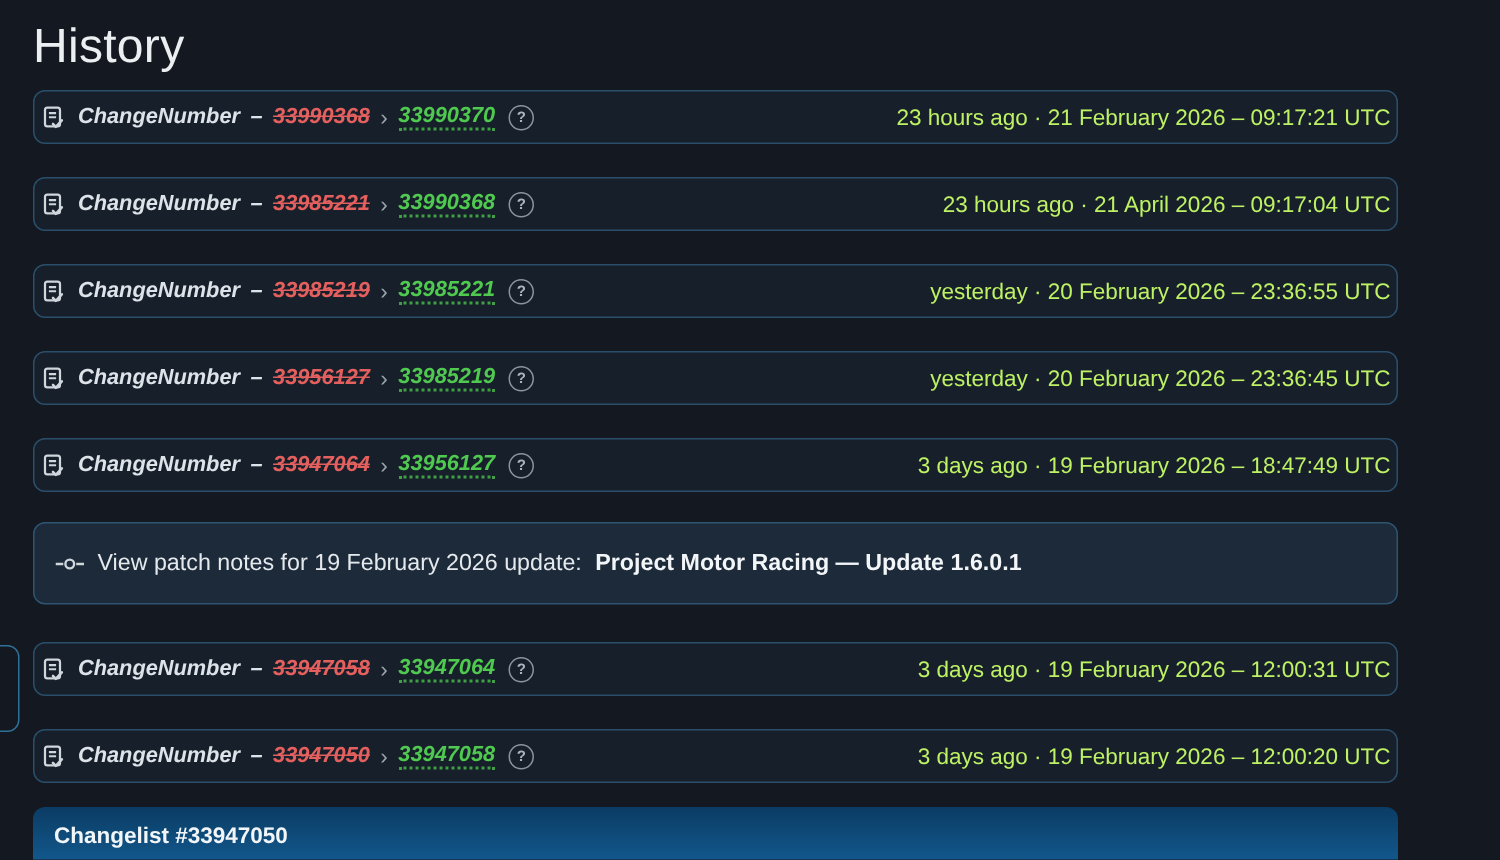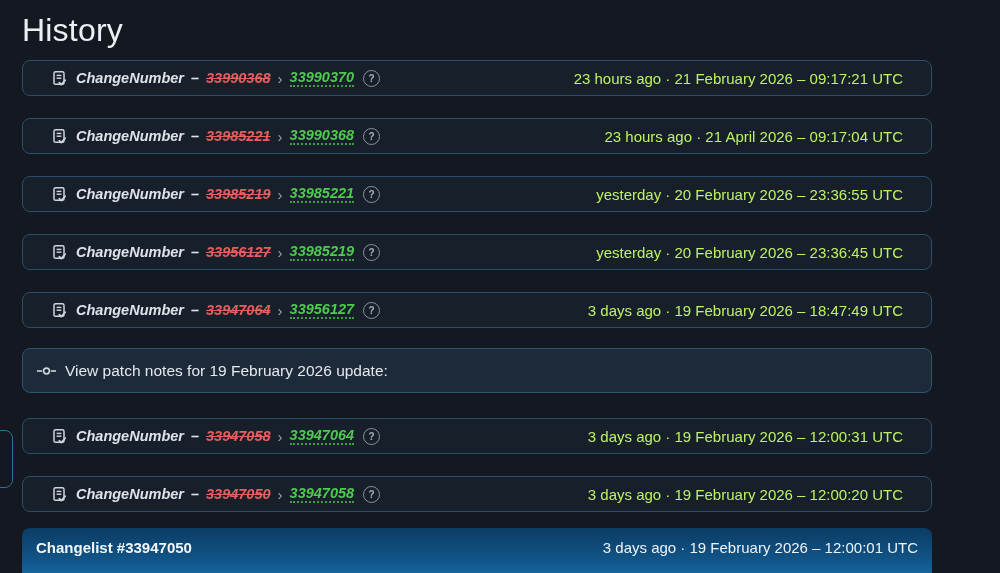--- a/index.html
+++ b/index.html
@@ -15,21 +15,21 @@
     color:#eceff1;letter-spacing:.2px;
   }
   .history-list{width:910px;margin-left:22px;}
   .row{
     box-sizing:border-box;
     height:36px;margin-top:22px;
     background:#161f2a;
     border:1px solid #2b4e6b;
     border-radius:8px;
     display:flex;align-items:center;justify-content:space-between;
-    padding:0 28px;
+    padding:0 4px;
     cursor:pointer;
   }
   .row:first-child{margin-top:13px;}
   .row-left{
     display:flex;align-items:center;gap:7px;
     font-style:italic;font-size:14.5px;color:#dde3e8;font-weight:600;
     white-space:nowrap;
   }
   .doc-icon{display:inline-flex;align-items:center;margin-right:2px;font-style:normal;}
   .num-old{color:#e3605e;text-decoration:line-through;font-weight:700;}
@@ -42,21 +42,21 @@
   .help-icon{
     font-style:normal;display:inline-flex;align-items:center;justify-content:center;
     width:15px;height:15px;border:1.4px solid #8b959c;border-radius:50%;
     color:#aab4bb;font-size:10px;font-weight:700;margin-left:2px;
   }
   .row-time{
     font-size:15px;color:#bef264;font-weight:500;white-space:nowrap;
   }
   .patch-row{
     box-sizing:border-box;
-    height:45px;margin-top:20px;
+    height:55px;margin-top:20px;
     background:#1d2a39;
     border:1px solid #2e5472;
     border-radius:8px;
     display:flex;align-items:center;
     padding:0 14px;gap:9px;
     color:#e4e9ed;font-size:15.5px;
     cursor:pointer;
   }
   .patch-row + .row{margin-top:25px;}
   .patch-title{font-weight:700;color:#f3f6f8;}
@@ -187,20 +187,21 @@
 
   <div class="patch-row">
     <span class="commit-icon">
       <svg width="19" height="12" viewBox="0 0 19 12" fill="none">
           <line x1="0" y1="6" x2="5.2" y2="6" stroke="#cfd6dc" stroke-width="1.6"></line>
           <circle cx="9.5" cy="6" r="2.9" stroke="#cfd6dc" stroke-width="1.6"></circle>
           <line x1="13.8" y1="6" x2="19" y2="6" stroke="#cfd6dc" stroke-width="1.6"></line>
         </svg>
     </span>
     <span>View patch notes for 19 February 2026 update:</span>
+    <span class="patch-title">Project Motor Racing — Update 1.6.0.1</span>
   </div>
 
   <div class="row">
     <div class="row-left">
       <span class="doc-icon">
         <svg width="16" height="17" viewBox="0 0 16 17" fill="none">
             <rect x="3" y="1.8" width="10" height="12.5" rx="1.6" stroke="#cfd6dc" stroke-width="1.5"></rect>
             <line x1="5.6" y1="5.4" x2="10.4" y2="5.4" stroke="#cfd6dc" stroke-width="1.4"></line>
             <line x1="5.6" y1="8.2" x2="10.4" y2="8.2" stroke="#cfd6dc" stroke-width="1.4"></line>
             <polyline points="8.3,12.6 10.2,14.6 14.2,10.2" stroke="#cfd6dc" stroke-width="1.7" fill="none" stroke-linecap="round" stroke-linejoin="round"></polyline>
@@ -231,18 +232,17 @@
       <span class="num-old">33947050</span>
       <span class="arrow-sep">›</span>
       <a class="num-new">33947058</a>
       <span class="help-icon">?</span>
     </div>
     <div class="row-time">3 days ago · 19 February 2026 – 12:00:20 UTC</div>
   </div>
 
   <div class="changelist-row">
     <span class="changelist-label">Changelist #33947050</span>
-    <span class="row-time">3 days ago · 19 February 2026 – 12:00:01 UTC</span>
   </div>
 
 </div>
 
 <div class="edge-pill"></div>
 
 </body></html>

